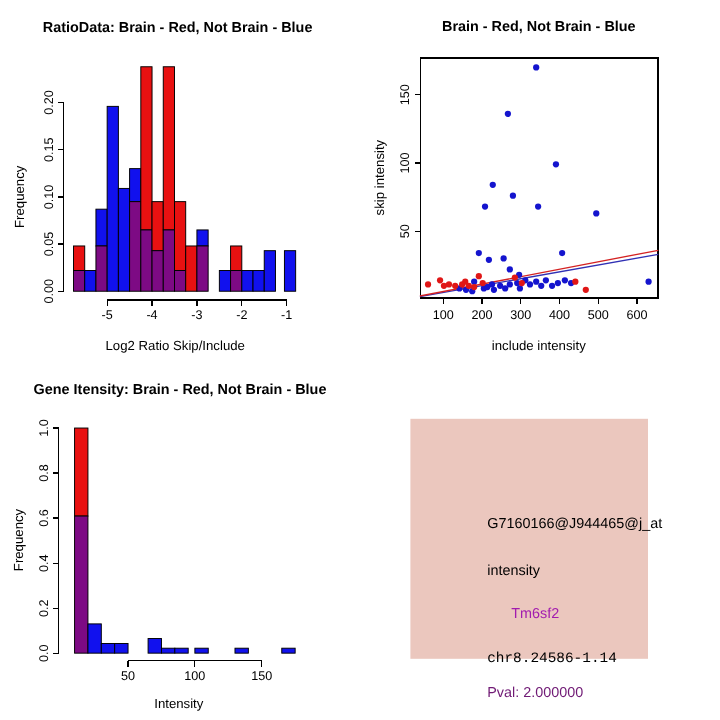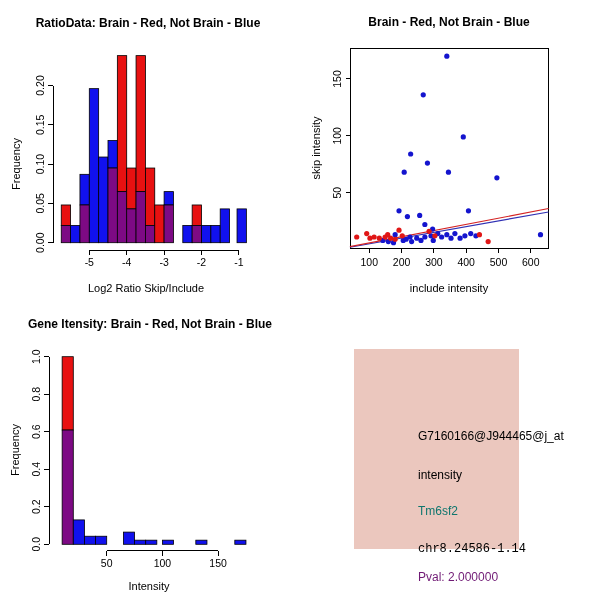--- a/index.html
+++ b/index.html
@@ -8,21 +8,21 @@
   .panel{position:absolute;width:300px;height:300px;}
   #panel-ratio-hist{left:0;top:0;}
   #panel-scatter{left:300px;top:0;}
   #panel-gene-hist{left:0;top:300px;}
   #panel-info{left:300px;top:300px;}
   svg{display:block;}
   text{fill:#000;}
   .chart-title{font-size:12px;font-weight:bold;text-anchor:middle;}
   .axis-label{font-size:11px;text-anchor:middle;}
   .tick-label{font-size:10.5px;text-anchor:middle;}
-  #info-rect{position:absolute;left:54px;top:49px;width:165px;height:200px;}
+  #info-rect{position:absolute;left:42px;top:49px;width:198px;height:200px;}
   .info-line{position:absolute;left:64px;font-size:12px;white-space:nowrap;}
   .info-line-0{top:80px;}
   .info-line-1{top:119px;}
   .info-line-2{top:155px;}
   .info-line-3{top:193px;}
   .info-line-4{top:221px;}
 </style>
 </head>
 <body>
 
@@ -208,19 +208,19 @@
       <text class="chart-title" x="150" y="28">Gene Itensity: Brain - Red, Not Brain - Blue</text>
       <text class="axis-label" x="149" y="290">Intensity</text>
       <text class="axis-label" x="19" y="150" transform="rotate(-90 19 150)">Frequency</text>
     </svg>
   </div>
 
   <div class="panel" id="panel-info">
     <div id="info-rect" style="background: rgb(235, 199, 190);">
       <div class="info-line info-line-0" style="color: rgb(0, 0, 0);">G7160166@J944465@j_at</div>
       <div class="info-line info-line-1" style="color: rgb(0, 0, 0);">intensity</div>
-      <div class="info-line info-line-2" style="color: #0f766e;">Tm6sf2</div>
+      <div class="info-line info-line-2" style="color: #a21caf; margin-left: 20px;">Tm6sf2</div>
       <div class="info-line info-line-3" style="color: rgb(0, 0, 0); font-family: Liberation Mono, monospace;">chr8.24586-1.14</div>
       <div class="info-line info-line-4" style="color: #701a75;">Pval: 2.000000</div>
     </div>
   </div>
 
 </div>
 
 </body></html>

